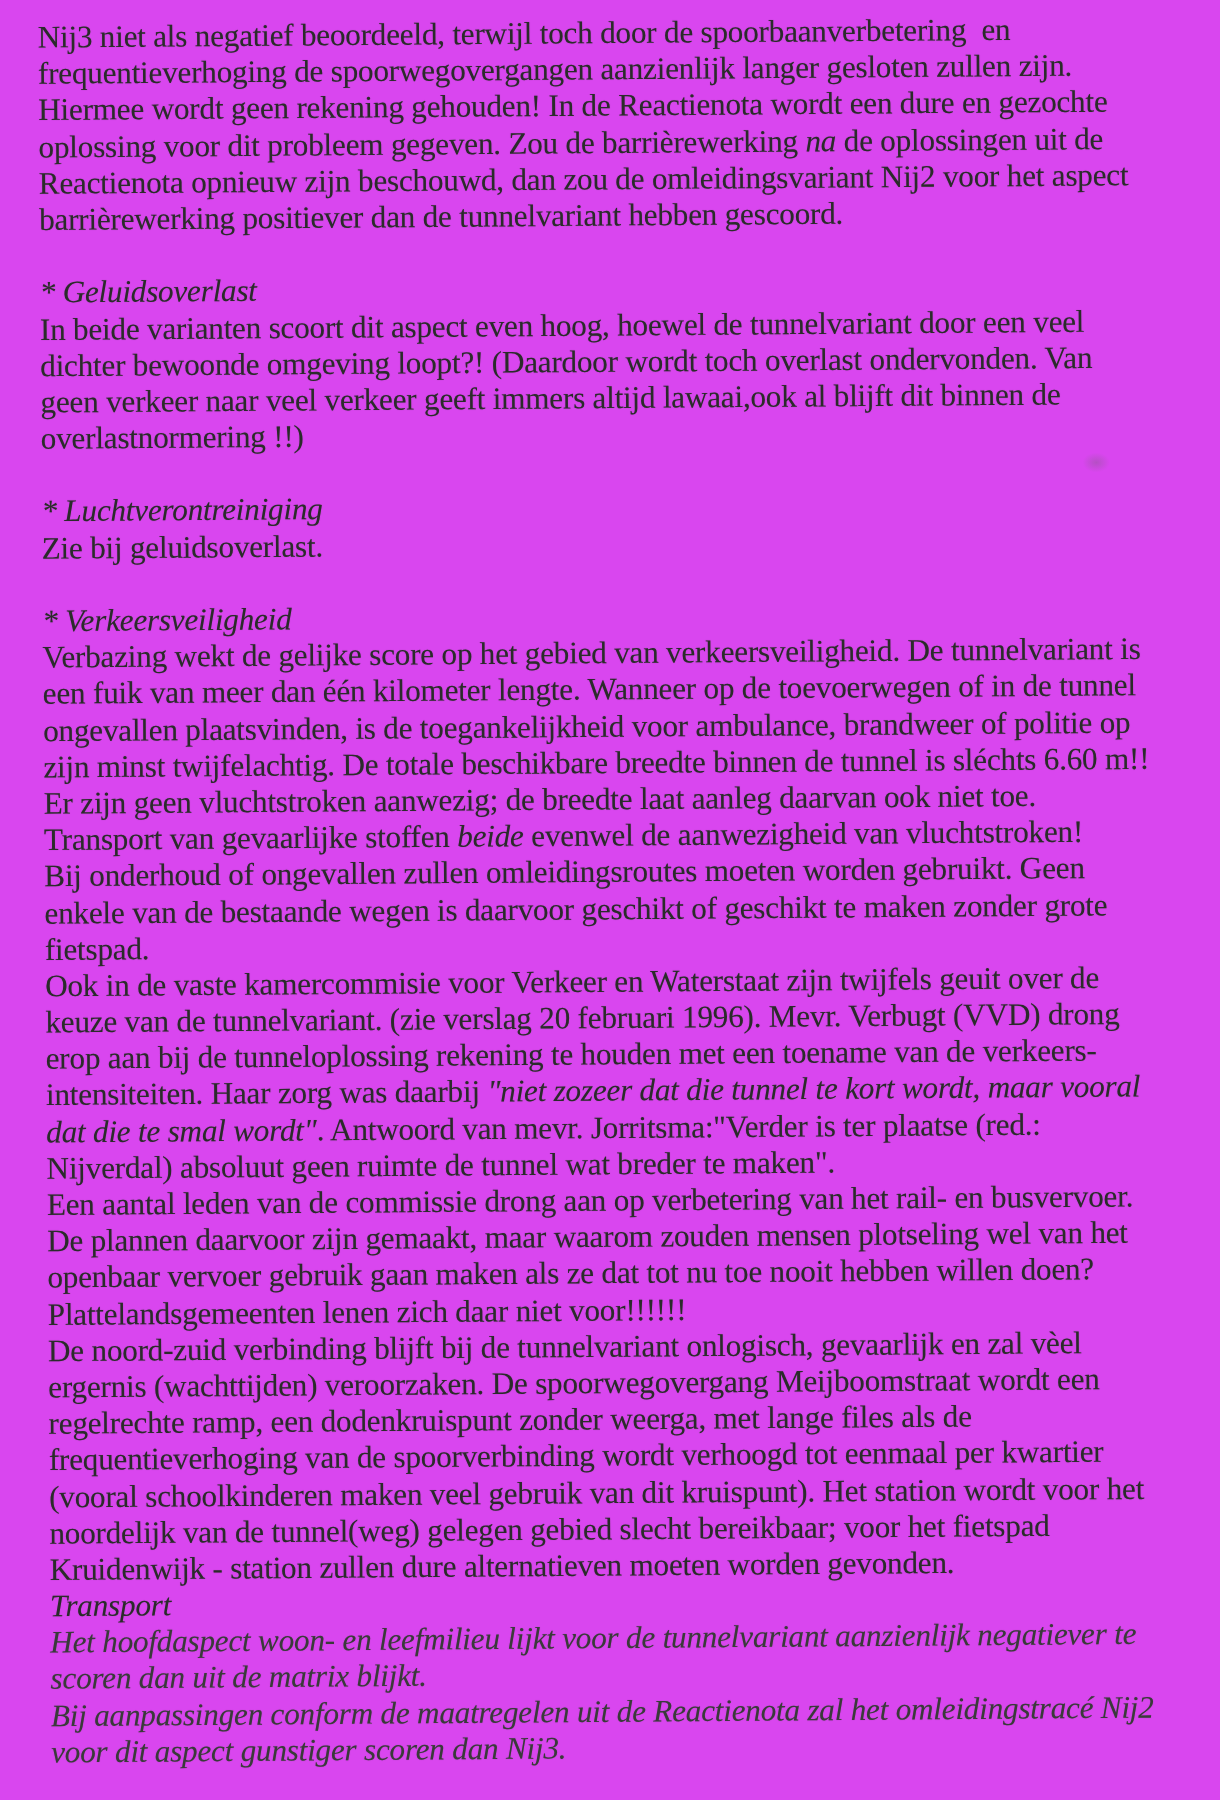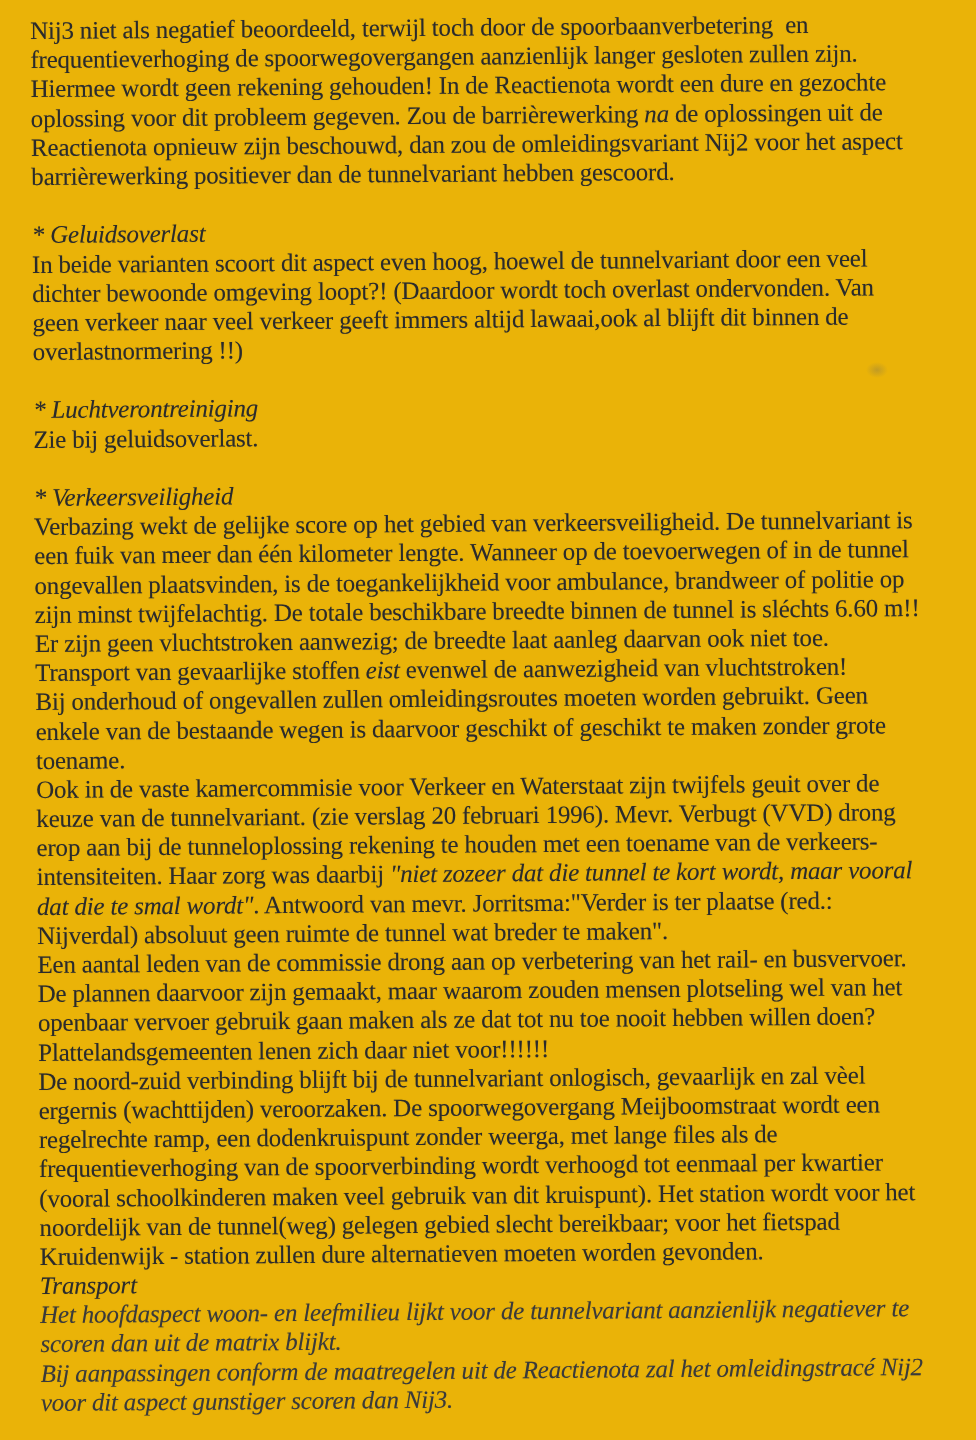--- a/index.html
+++ b/index.html
@@ -4,21 +4,21 @@
 <style>
   html, body {
     margin: 0;
     padding: 0;
     background: #ffffff;
   }
   .page {
     position: relative;
     width: 976px;
     height: 1440px;
-    background: #eab308;
+    background: #d946ef;
     overflow: hidden;
     font-family: "Liberation Serif", serif;
   }
   .textblock {
     position: absolute;
     left: 30px;
     top: 16px;
     width: 946px;
     transform: rotate(-0.45deg);
     transform-origin: 0 0;
@@ -71,24 +71,24 @@
       <div class="line"></div>
       <div class="line heading"><span class="it">* Luchtverontreiniging</span></div>
       <div class="line"><span>Zie bij geluidsoverlast.</span></div>
       <div class="line"></div>
       <div class="line heading"><span class="it">* Verkeersveiligheid</span></div>
       <div class="line"><span>Verbazing wekt de gelijke score op het gebied van verkeersveiligheid. De tunnelvariant is</span></div>
       <div class="line"><span>een fuik van meer dan één kilometer lengte. Wanneer op de toevoerwegen of in de tunnel</span></div>
       <div class="line"><span>ongevallen plaatsvinden, is de toegankelijkheid voor ambulance, brandweer of politie op</span></div>
       <div class="line"><span>zijn minst twijfelachtig. De totale beschikbare breedte binnen de tunnel is sléchts 6.60 m!!</span></div>
       <div class="line"><span>Er zijn geen vluchtstroken aanwezig; de breedte laat aanleg daarvan ook niet toe.</span></div>
-      <div class="line"><span>Transport van gevaarlijke stoffen </span><span class="it">eist</span><span> evenwel de aanwezigheid van vluchtstroken!</span></div>
+      <div class="line"><span>Transport van gevaarlijke stoffen </span><span class="it">beide</span><span> evenwel de aanwezigheid van vluchtstroken!</span></div>
       <div class="line"><span>Bij onderhoud of ongevallen zullen omleidingsroutes moeten worden gebruikt. Geen</span></div>
       <div class="line"><span>enkele van de bestaande wegen is daarvoor geschikt of geschikt te maken zonder grote</span></div>
-      <div class="line"><span>toename.</span></div>
+      <div class="line"><span>fietspad.</span></div>
       <div class="line"><span>Ook in de vaste kamercommisie voor Verkeer en Waterstaat zijn twijfels geuit over de</span></div>
       <div class="line"><span>keuze van de tunnelvariant. (zie verslag 20 februari 1996). Mevr. Verbugt (VVD) drong</span></div>
       <div class="line"><span>erop aan bij de tunneloplossing rekening te houden met een toename van de verkeers-</span></div>
       <div class="line"><span>intensiteiten. Haar zorg was daarbij </span><span class="it">"niet zozeer dat die tunnel te kort wordt, maar vooral</span></div>
       <div class="line"><span class="it">dat die te smal wordt"</span><span>. Antwoord van mevr. Jorritsma:"Verder is ter plaatse (red.:</span></div>
       <div class="line"><span>Nijverdal) absoluut geen ruimte de tunnel wat breder te maken".</span></div>
       <div class="line"><span>Een aantal leden van de commissie drong aan op verbetering van het rail- en busvervoer.</span></div>
       <div class="line"><span>De plannen daarvoor zijn gemaakt, maar waarom zouden mensen plotseling wel van het</span></div>
       <div class="line"><span>openbaar vervoer gebruik gaan maken als ze dat tot nu toe nooit hebben willen doen?</span></div>
       <div class="line"><span>Plattelandsgemeenten lenen zich daar niet voor!!!!!!</span></div>

